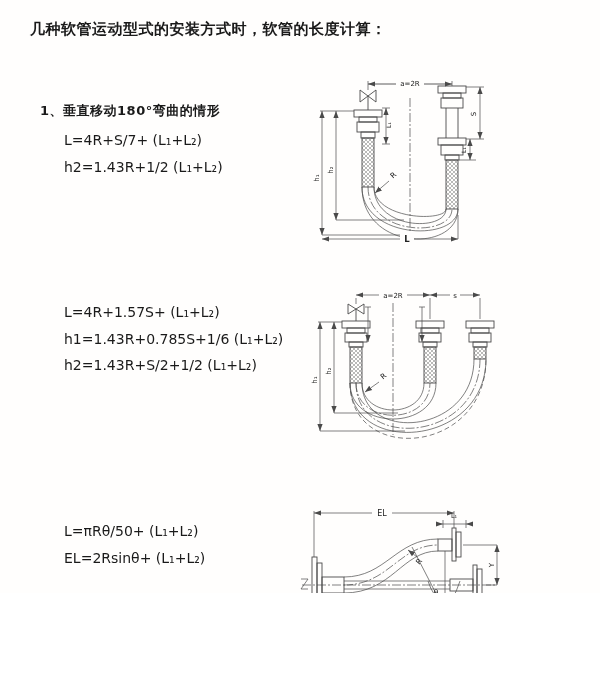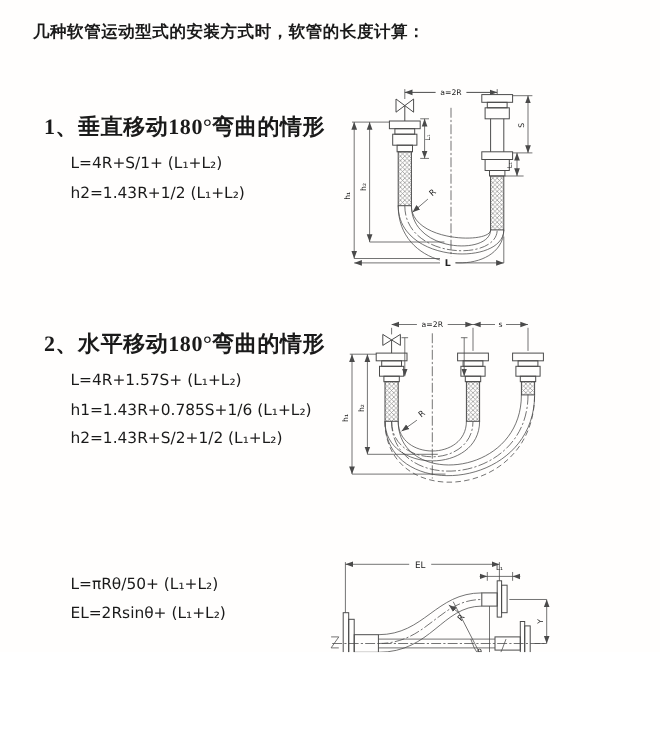--- a/index.html
+++ b/index.html
@@ -1,21 +1,21 @@
 <!DOCTYPE html>
 <html><head>
 <meta charset="utf-8">
 <style>
   html,body{margin:0;padding:0;background:#fff;}
   .page{position:relative;width:600px;height:593px;background:#fffefd;overflow:hidden;
         font-family:"DejaVu Sans","Liberation Sans",sans-serif;color:#1a1a1a;}
   .title{position:absolute;left:30px;top:20px;font-size:15px;font-weight:bold;letter-spacing:.5px;white-space:nowrap;}
   .section{position:absolute;left:40px;}
   .s1{top:102px}.s2{top:299px}.s3{top:518px}
-  .heading{font-size:20px;font-weight:bold;margin:0 0 7px 0;white-space:nowrap;letter-spacing:.5px;font-family:Liberation Serif, serif;}
+  .heading{font-size:13px;font-weight:bold;margin:0 0 7px 0;white-space:nowrap;letter-spacing:.5px;}
   .formula{font-size:14px;margin:0 0 0 24px;line-height:26.5px;white-space:nowrap;}
   .diagram{position:absolute;}
   #d1{left:312px;top:70px;}
   #d2{left:310px;top:285px;}
   #d3{left:300px;top:503px;}
   svg{display:block;}
   svg .ln{stroke:#4a4a4a;fill:none;stroke-width:0.9;}
   svg .dd{stroke-dasharray:9 2 2 2;stroke-width:0.7;}
   svg .dsh{stroke-dasharray:5 3;stroke-width:0.7;}
   svg .thin{stroke-width:0.7;}
@@ -25,26 +25,25 @@
 </style>
 </head>
 <body>
 
 <div class="page">
 
   <div class="title">几种软管运动型式的安装方式时，软管的长度计算：</div>
 
   <div class="section s1">
     <p class="heading">1、垂直移动180°弯曲的情形</p>
-    <p class="formula">L=4R+S/1+ (L₁+L₂)</p>
+    <p class="formula">L=4R+S/7+ (L₁+L₂)</p>
     <p class="formula">h2=1.43R+1/2 (L₁+L₂)</p>
   </div>
 
   <div class="section s2">
-    <p class="heading">2、水平移动180°弯曲的情形</p>
     <p class="formula">L=4R+1.57S+ (L₁+L₂)</p>
     <p class="formula">h1=1.43R+0.785S+1/6 (L₁+L₂)</p>
     <p class="formula">h2=1.43R+S/2+1/2 (L₁+L₂)</p>
   </div>
 
   <div class="section s3">
     <p class="formula">L=πRθ/50+ (L₁+L₂)</p>
     <p class="formula">EL=2Rsinθ+ (L₁+L₂)</p>
   </div>
 

